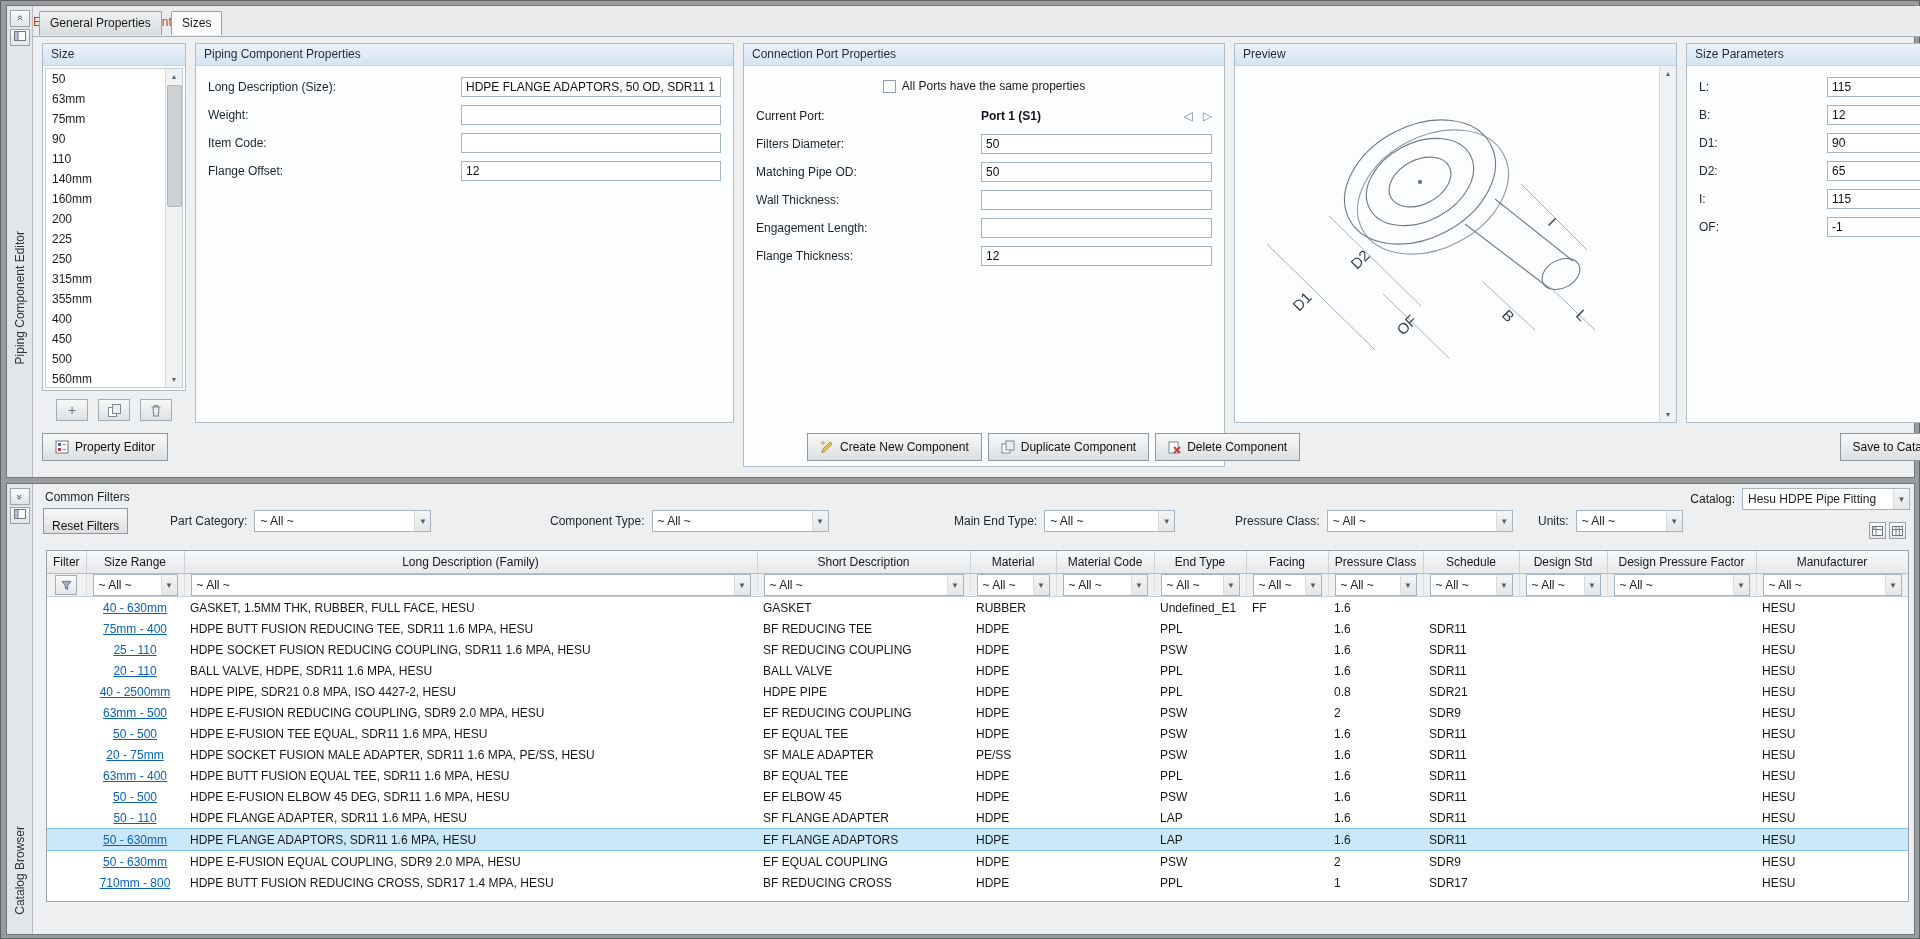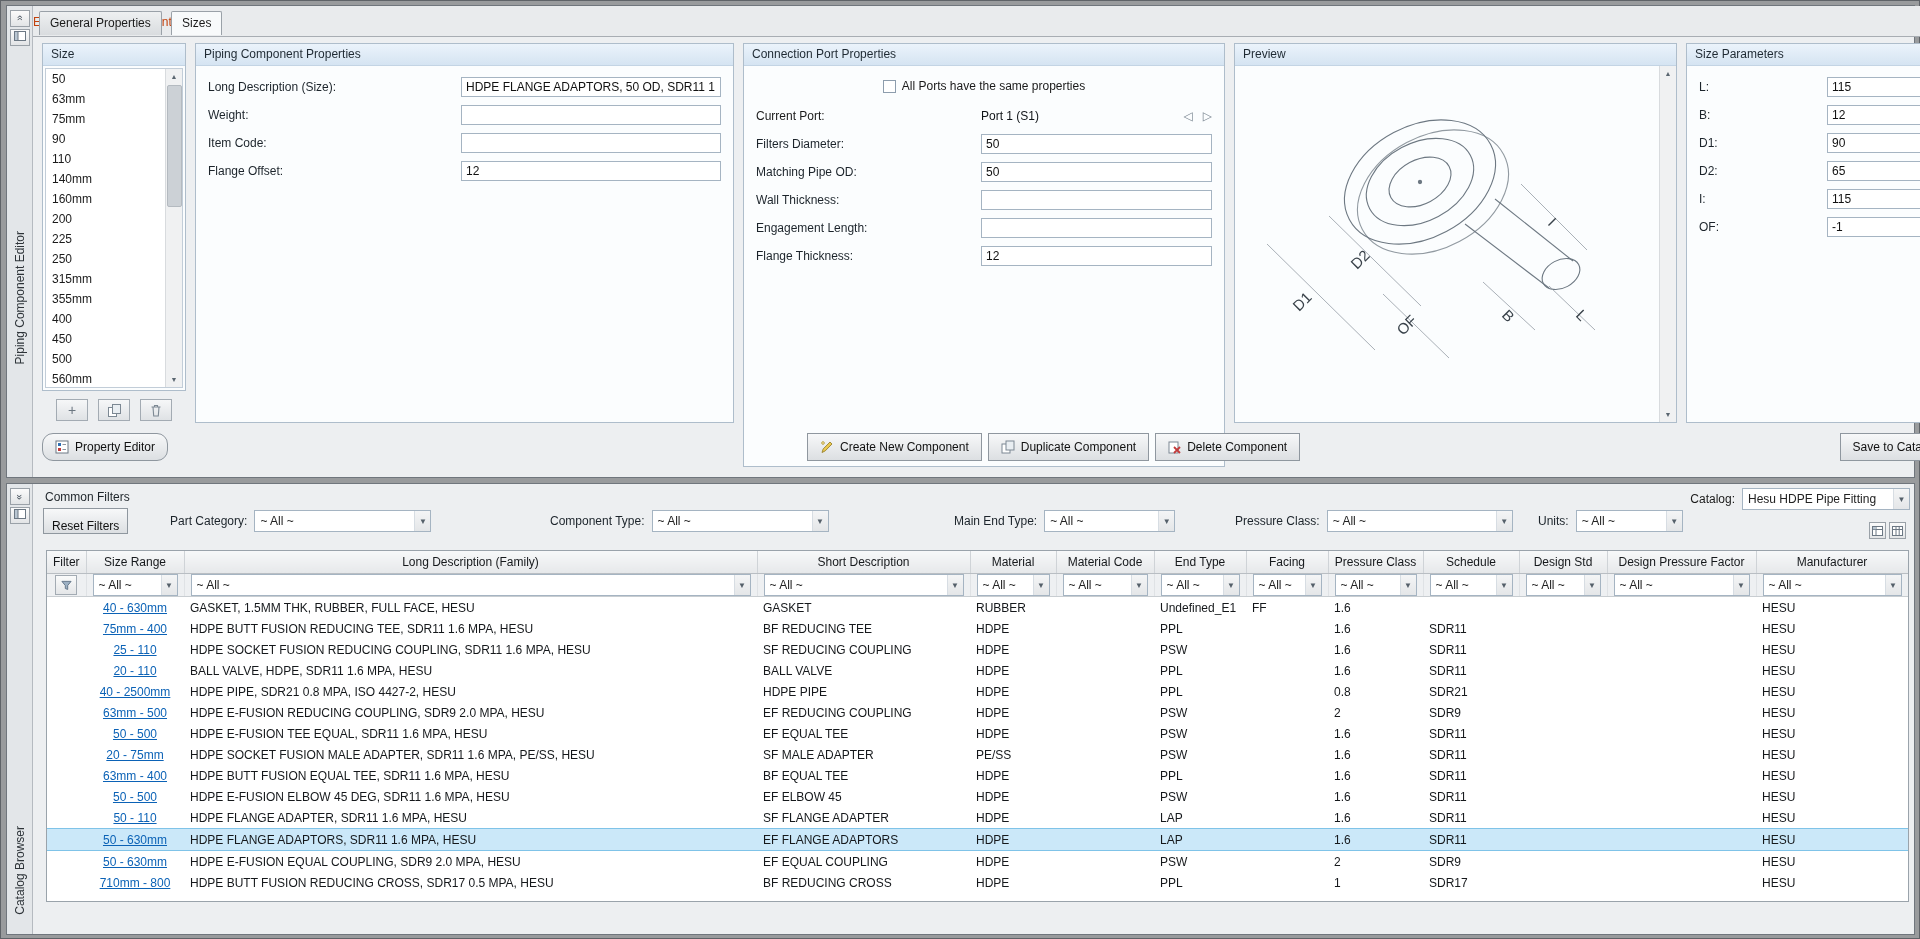--- a/index.html
+++ b/index.html
@@ -45,30 +45,30 @@
   .props-group{width:539px;height:380px;}
   .port-group{width:482px;height:424px;}
   .preview-group{width:443px;height:380px;}
   .params-group{width:272px;height:380px;}
 
   .chk-row{display:flex;justify-content:center;align-items:center;gap:6px;height:20px;margin-bottom:9px;}
   .checkbox{width:13px;height:13px;border:1px solid #8d9dad;background:#fff;display:inline-block;box-sizing:border-box;}
   .port-row{display:flex;align-items:center;height:22px;margin-bottom:6px;}
   .port-row label{flex:1;}
   .port-value-wrap{width:231px;display:flex;align-items:center;}
-  .port-value{font-weight:normal;font-size:12px;color:#101418;flex:1;}
+  .port-value{font-weight:bold;font-size:12px;color:#101418;flex:1;}
   .port-arrow{color:#7c8893;font-size:12px;margin-left:10px;cursor:pointer;background:none;border:none;padding:0;}
 
   .preview-body{padding:0;position:relative;}
   .preview-svg{position:absolute;left:2px;top:2px;}
   .preview-scroll{position:absolute;top:0;right:0;bottom:0;}
 
   .editor-footer{position:relative;height:44px;}
   .btn{height:28px;border:1px solid #8f979f;background:linear-gradient(#f7f8f9,#dcdfe2);font:12px "Liberation Sans","DejaVu Sans",sans-serif;padding:0 12px;display:inline-flex;align-items:center;gap:6px;cursor:pointer;color:#111;box-sizing:border-box;}
-  .btn-prop{position:absolute;left:9px;top:8px;border-radius:11px;}
+  .btn-prop{position:absolute;left:9px;top:8px;}
   .footer-center{position:absolute;left:774px;top:8px;display:flex;gap:6px;}
   .btn-save{position:absolute;right:7px;top:8px;}
 
   
   .filters-area{position:relative;height:66px;}
   .filters-title{position:absolute;left:12px;top:6px;font-size:12px;color:#1d2429;}
   .btn-reset{position:absolute;left:10px;top:24px;height:26px;padding:0 8px;align-items:flex-end;}
   .filter-pair{position:absolute;top:26px;display:flex;align-items:center;gap:7px;height:22px;}
   .filter-pair label{font-size:12px;color:#1c242b;white-space:nowrap;}
   .combo{height:22px;border:1px solid #a5b4c2;background:#fff;display:flex;align-items:center;box-sizing:border-box;cursor:pointer;}
@@ -719,21 +719,21 @@
                 <td></td>
                 <td>2</td>
                 <td>SDR9</td>
                 <td></td>
                 <td></td>
                 <td>HESU</td>
               </tr>
               <tr>
                 <td></td>
                 <td class="c-link"><a class="range-link" href="#">710mm - 800</a></td>
-                <td>HDPE BUTT FUSION REDUCING CROSS, SDR17 0.5 MPA, HESU</td>
+                <td>HDPE BUTT FUSION REDUCING CROSS, SDR17 1.4 MPA, HESU</td>
                 <td>BF REDUCING CROSS</td>
                 <td>HDPE</td>
                 <td></td>
                 <td>PPL</td>
                 <td></td>
                 <td>1</td>
                 <td>SDR17</td>
                 <td></td>
                 <td></td>
                 <td>HESU</td>

